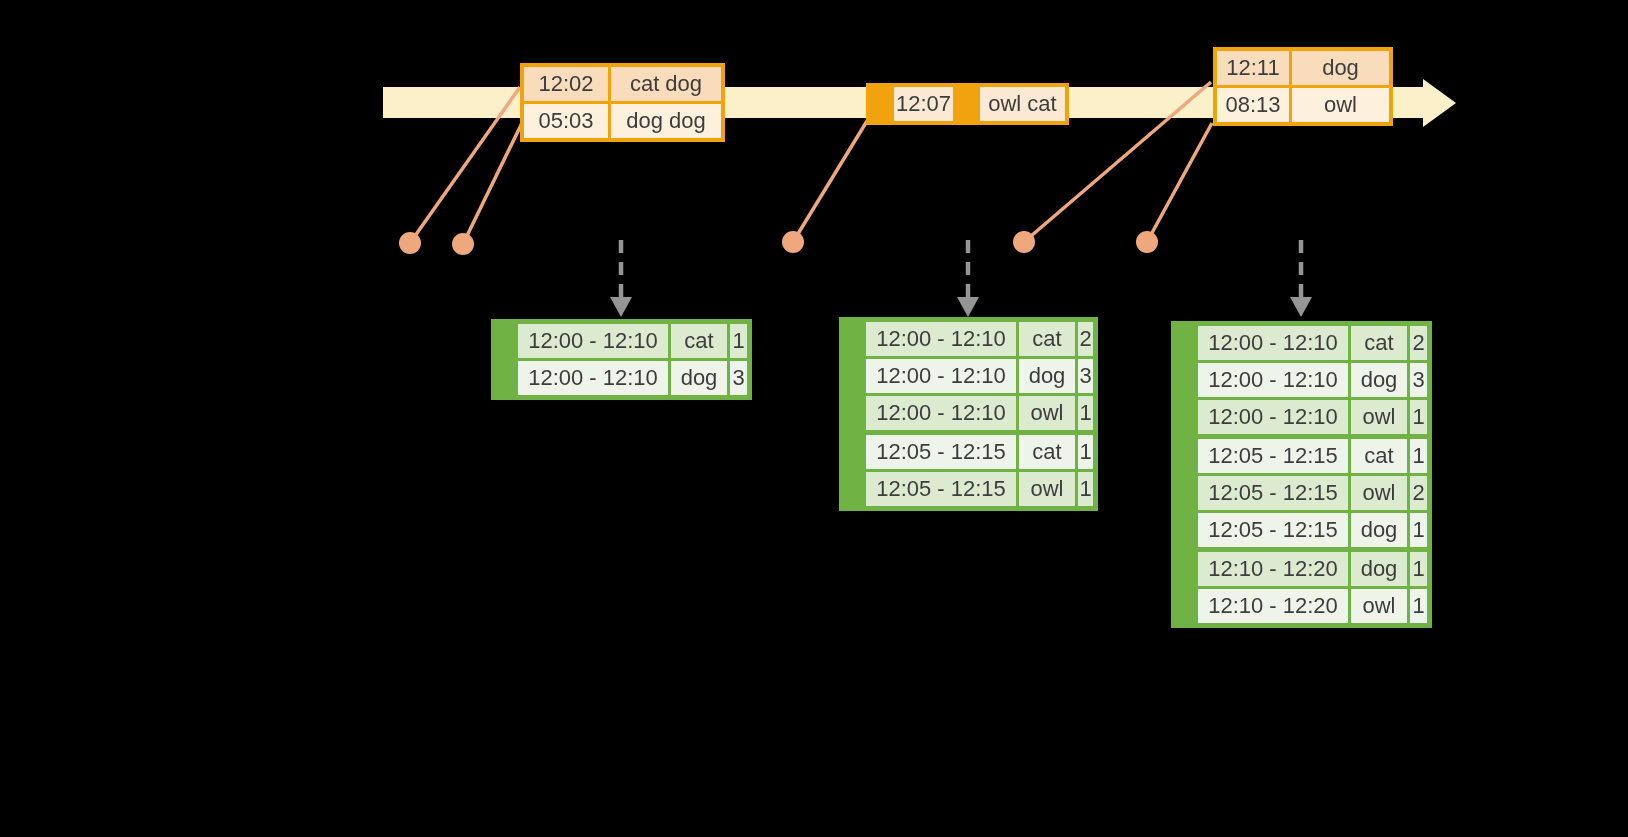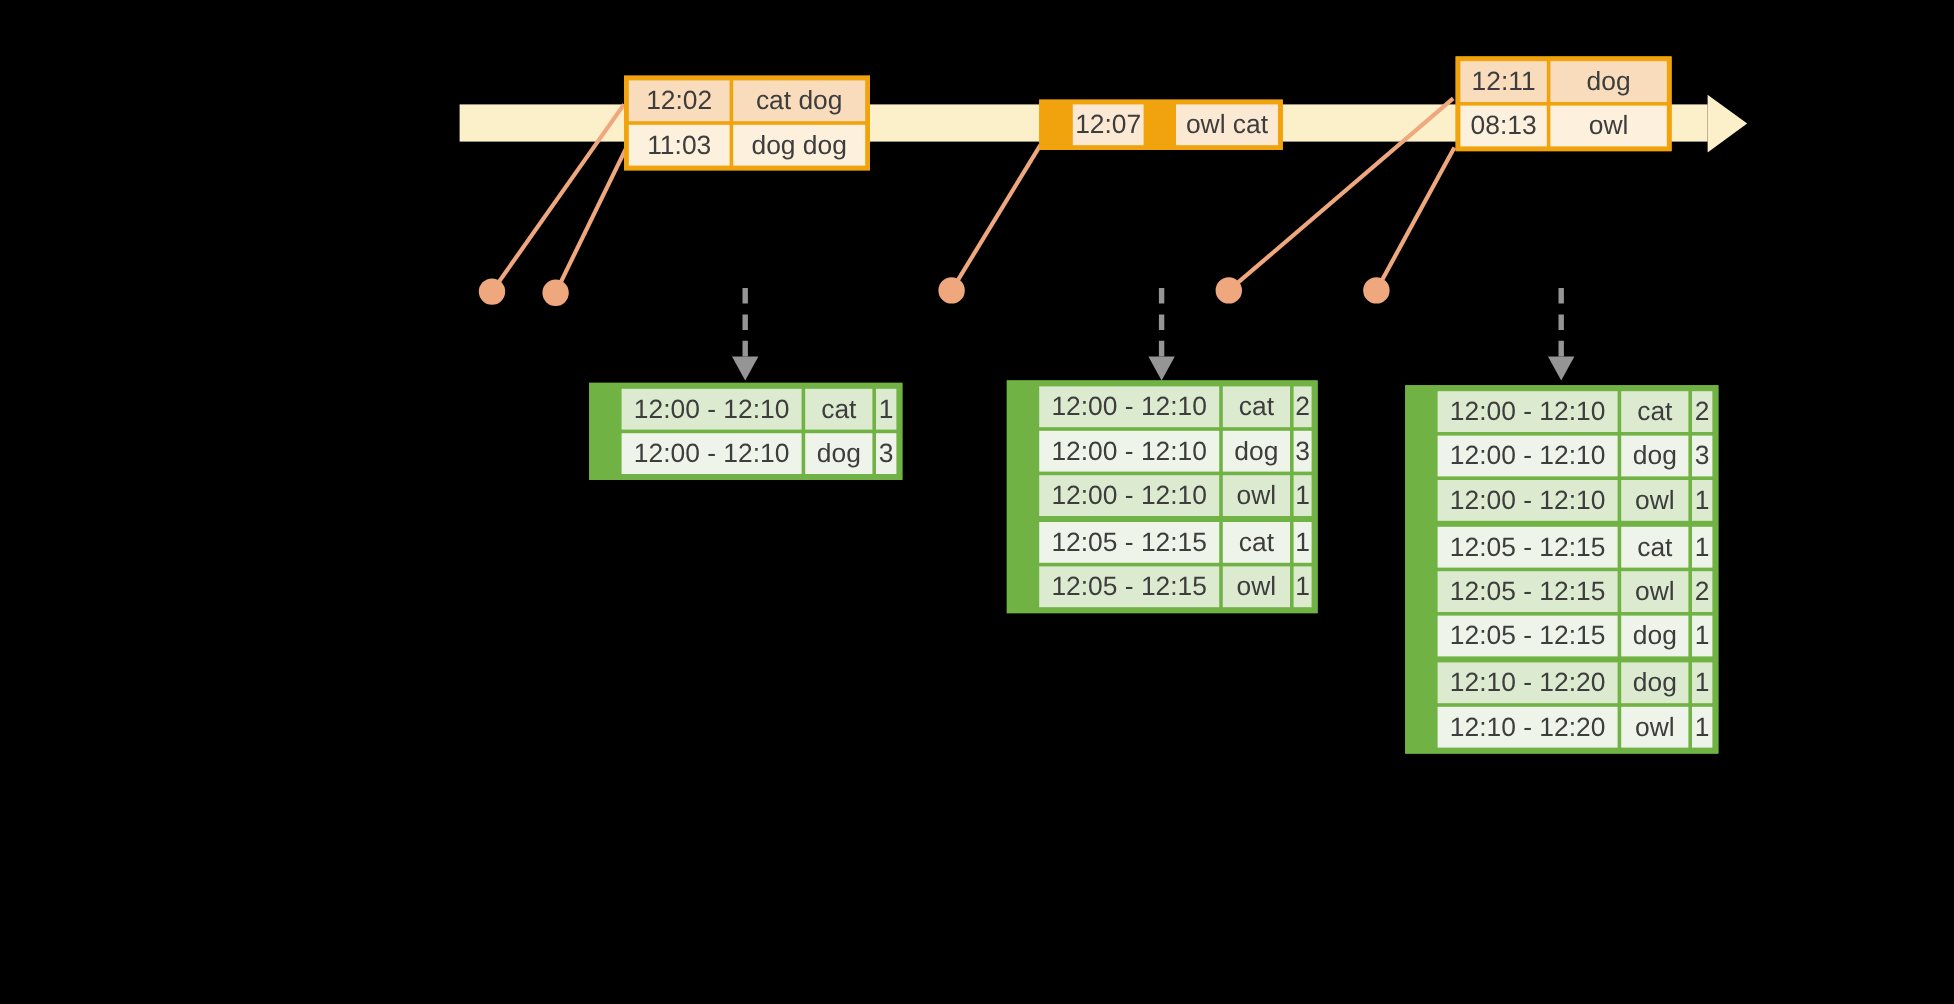--- a/index.html
+++ b/index.html
@@ -68,21 +68,21 @@
     <polygon class="trigger-head" points="610,297 632,297 621,317"></polygon>
     <line class="trigger" x1="968" y1="240" x2="968" y2="298"></line>
     <polygon class="trigger-head" points="957,297 979,297 968,317"></polygon>
     <line class="trigger" x1="1301" y1="240" x2="1301" y2="298"></line>
     <polygon class="trigger-head" points="1290,297 1312,297 1301,317"></polygon>
   </svg>
 
 <div class="event-table" style="left: 520px; top: 63px; width: 205px; grid-template-columns: 84px 1fr;">
       <div class="cell shade-emphasis">12:02</div>
       <div class="cell shade-emphasis">cat dog</div>
-      <div class="cell shade-plain">11:03</div>
+      <div class="cell shade-plain">05:03</div>
       <div class="cell shade-plain">dog dog</div>
     </div>
     <div class="event-table" style="left: 866px; top: 83px; width: 203px; grid-template-columns: 83px 1fr;">
       <div class="cell shade-single">12:07</div>
       <div class="cell shade-single">owl cat</div>
     </div>
     <div class="event-table" style="left: 1213px; top: 47px; width: 180px; grid-template-columns: 72px 1fr;">
       <div class="cell shade-emphasis">12:11</div>
       <div class="cell shade-emphasis">dog</div>
       <div class="cell shade-plain">08:13</div>

